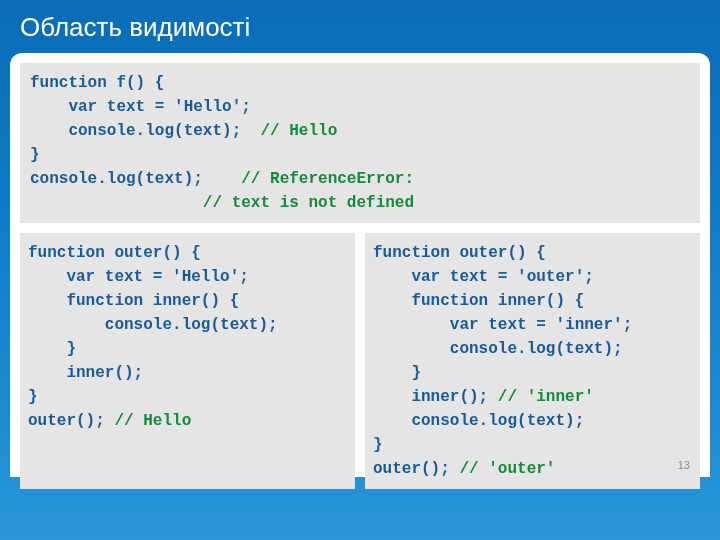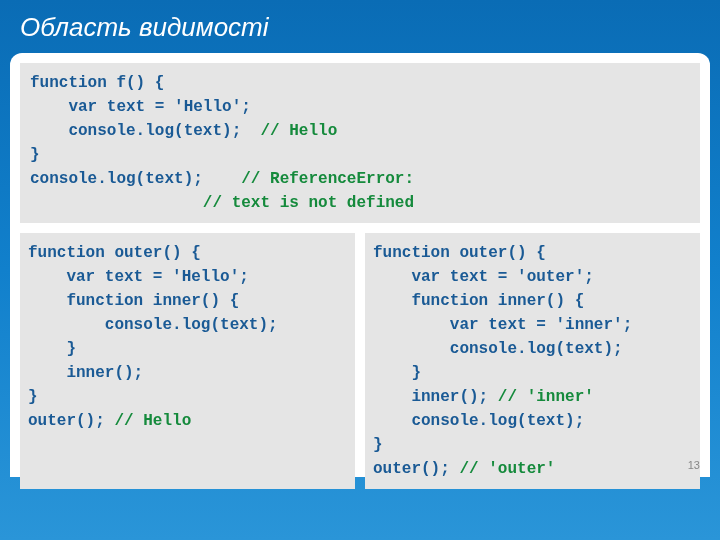--- a/index.html
+++ b/index.html
@@ -9,21 +9,20 @@
     background: linear-gradient(180deg, #0a6cb5 0%, #1180cc 50%, #2a95d8 100%);
     font-family: Arial, Helvetica, sans-serif;
     overflow: hidden;
     position: relative;
   }
   .title {
     color: #ffffff;
     font-size: 26px;
     font-weight: 300;
     padding: 12px 20px 10px 20px;
-    font-style: italic;
   }
   .content {
     background: #ffffff;
     margin: 0 10px 0 10px;
     border-radius: 12px 12px 0 0;
     padding: 10px 10px 10px 10px;
     height: 424px;
     position: relative;
   }
   .code-block {
@@ -44,21 +43,21 @@
     gap: 10px;
   }
   .bottom-left, .bottom-right {
     flex: 1;
     padding-left: 8px;
   }
   .comment { color: #158a3c; }
   .page-num {
     position: absolute;
     bottom: 6px;
-    right: 10px;
+    right: 20px;
     font-size: 11px;
     color: #888888;
   }
 </style>
 </head>
 <body>
 
 <div class="title">Область видимості</div>
 
 <div class="content">

